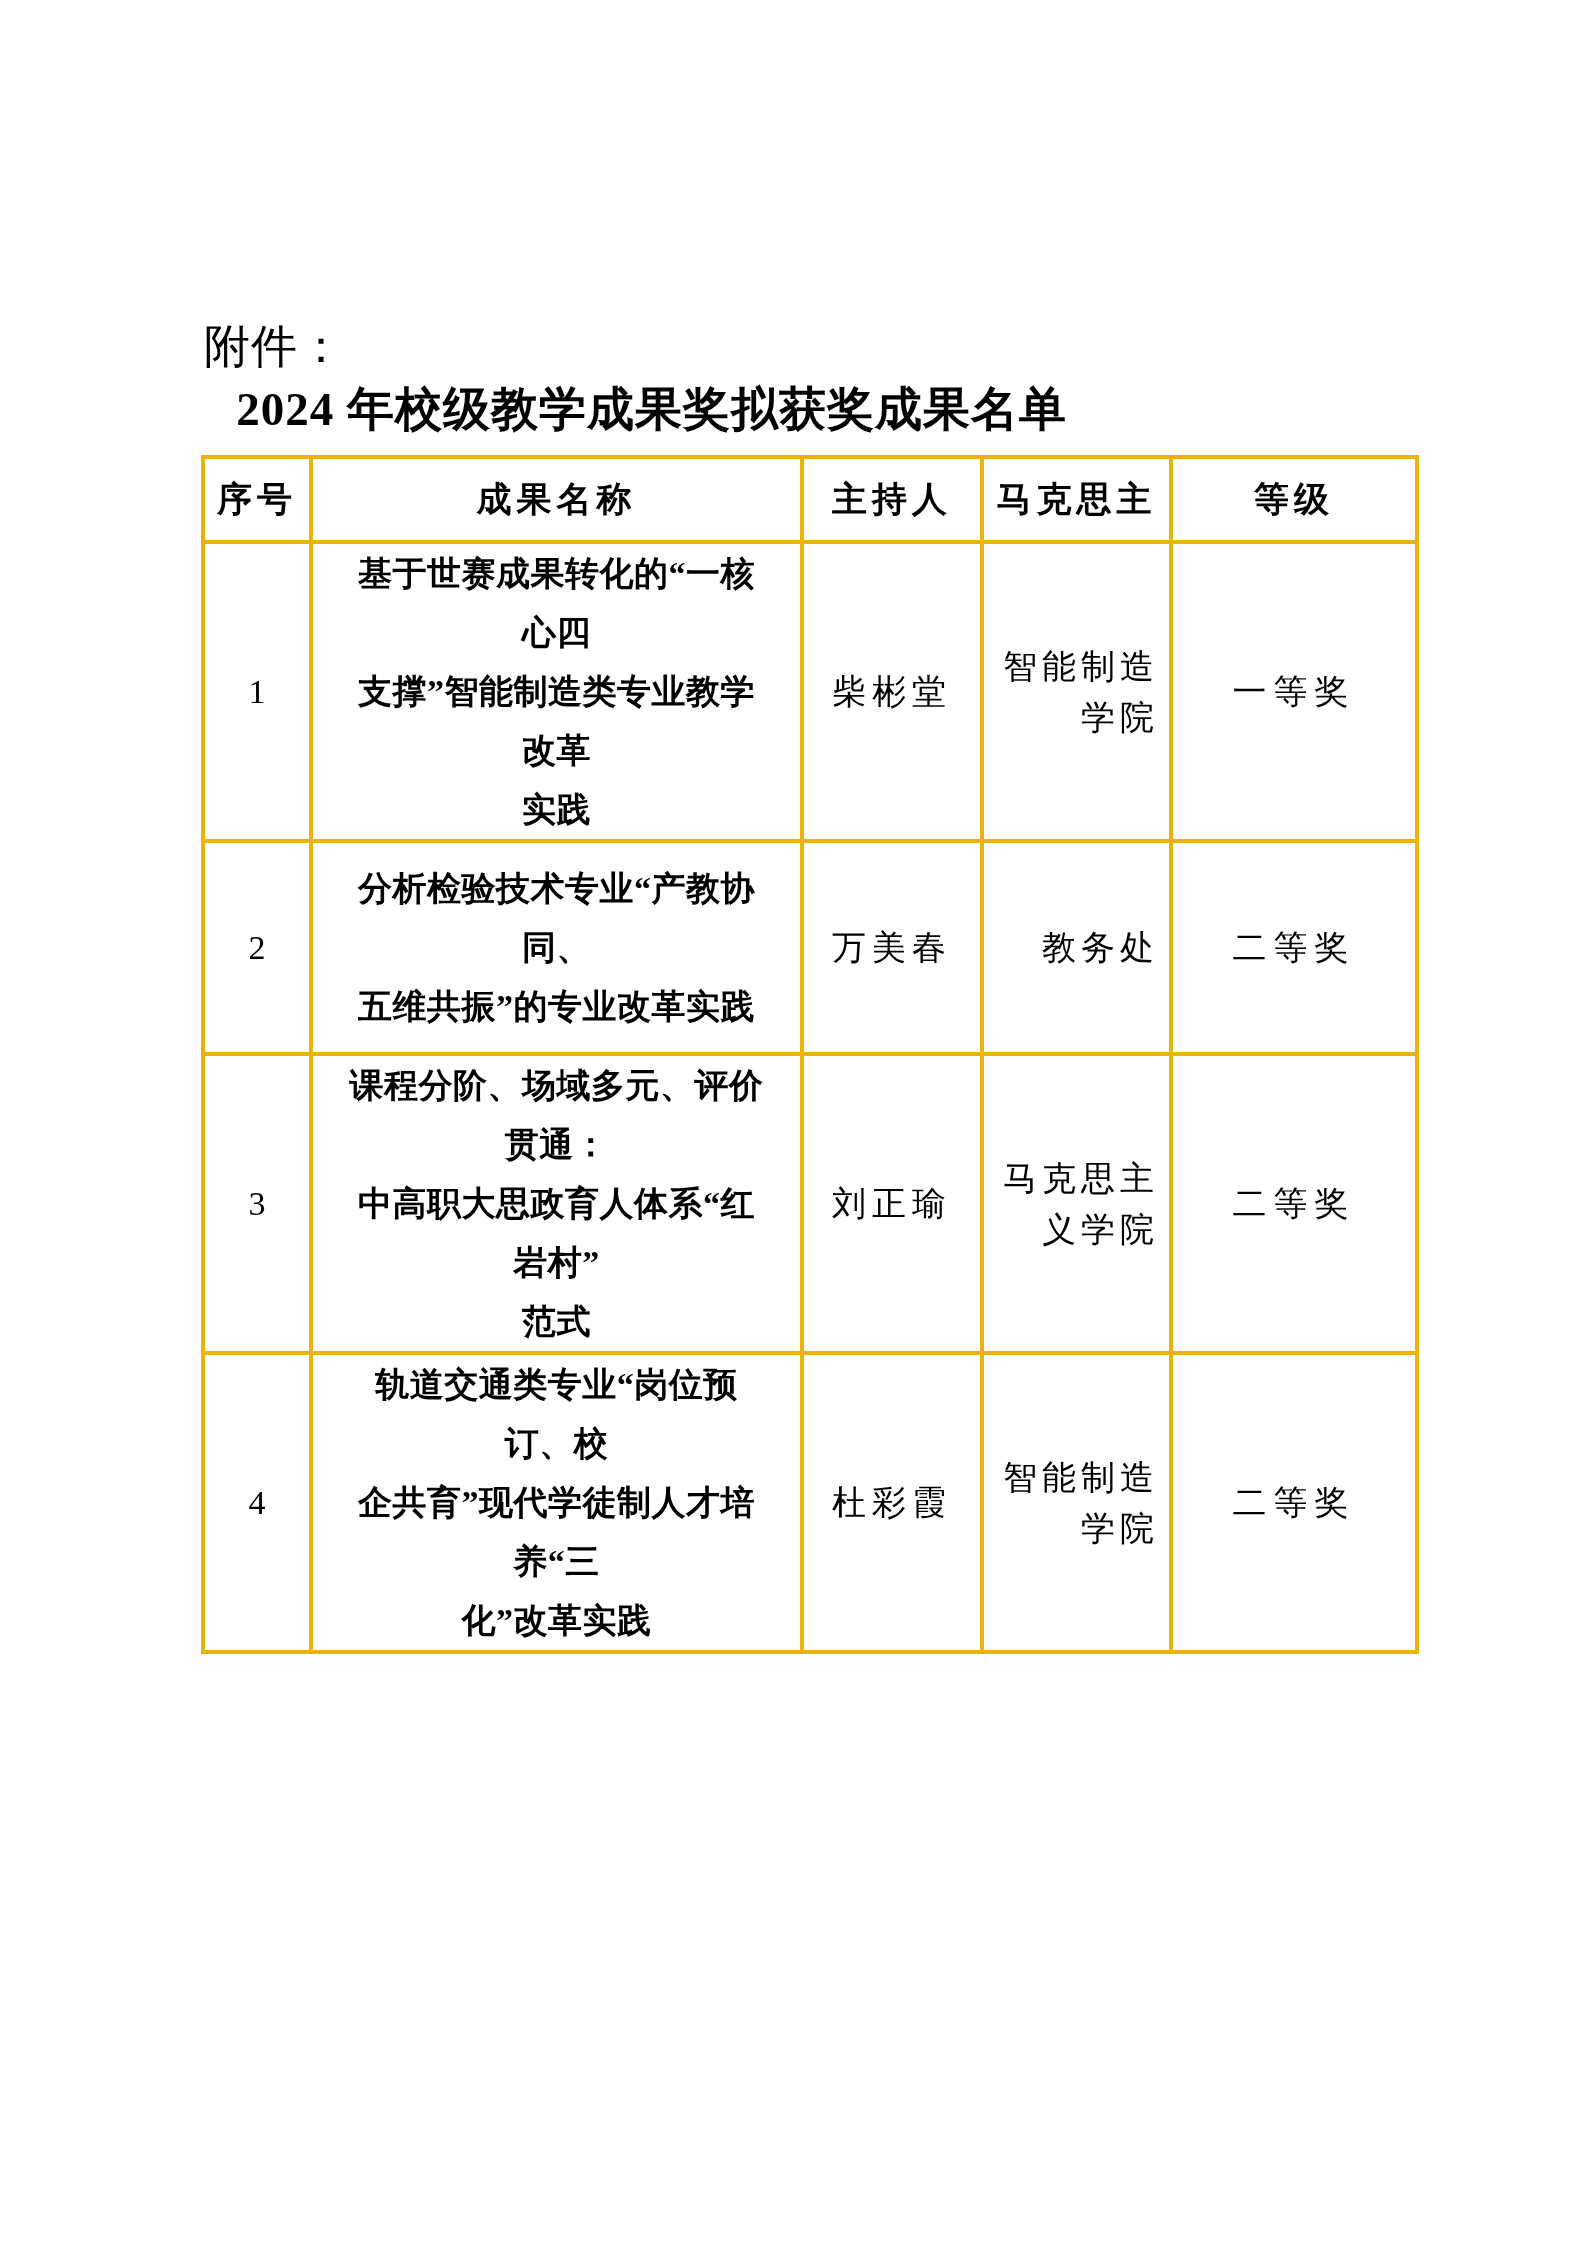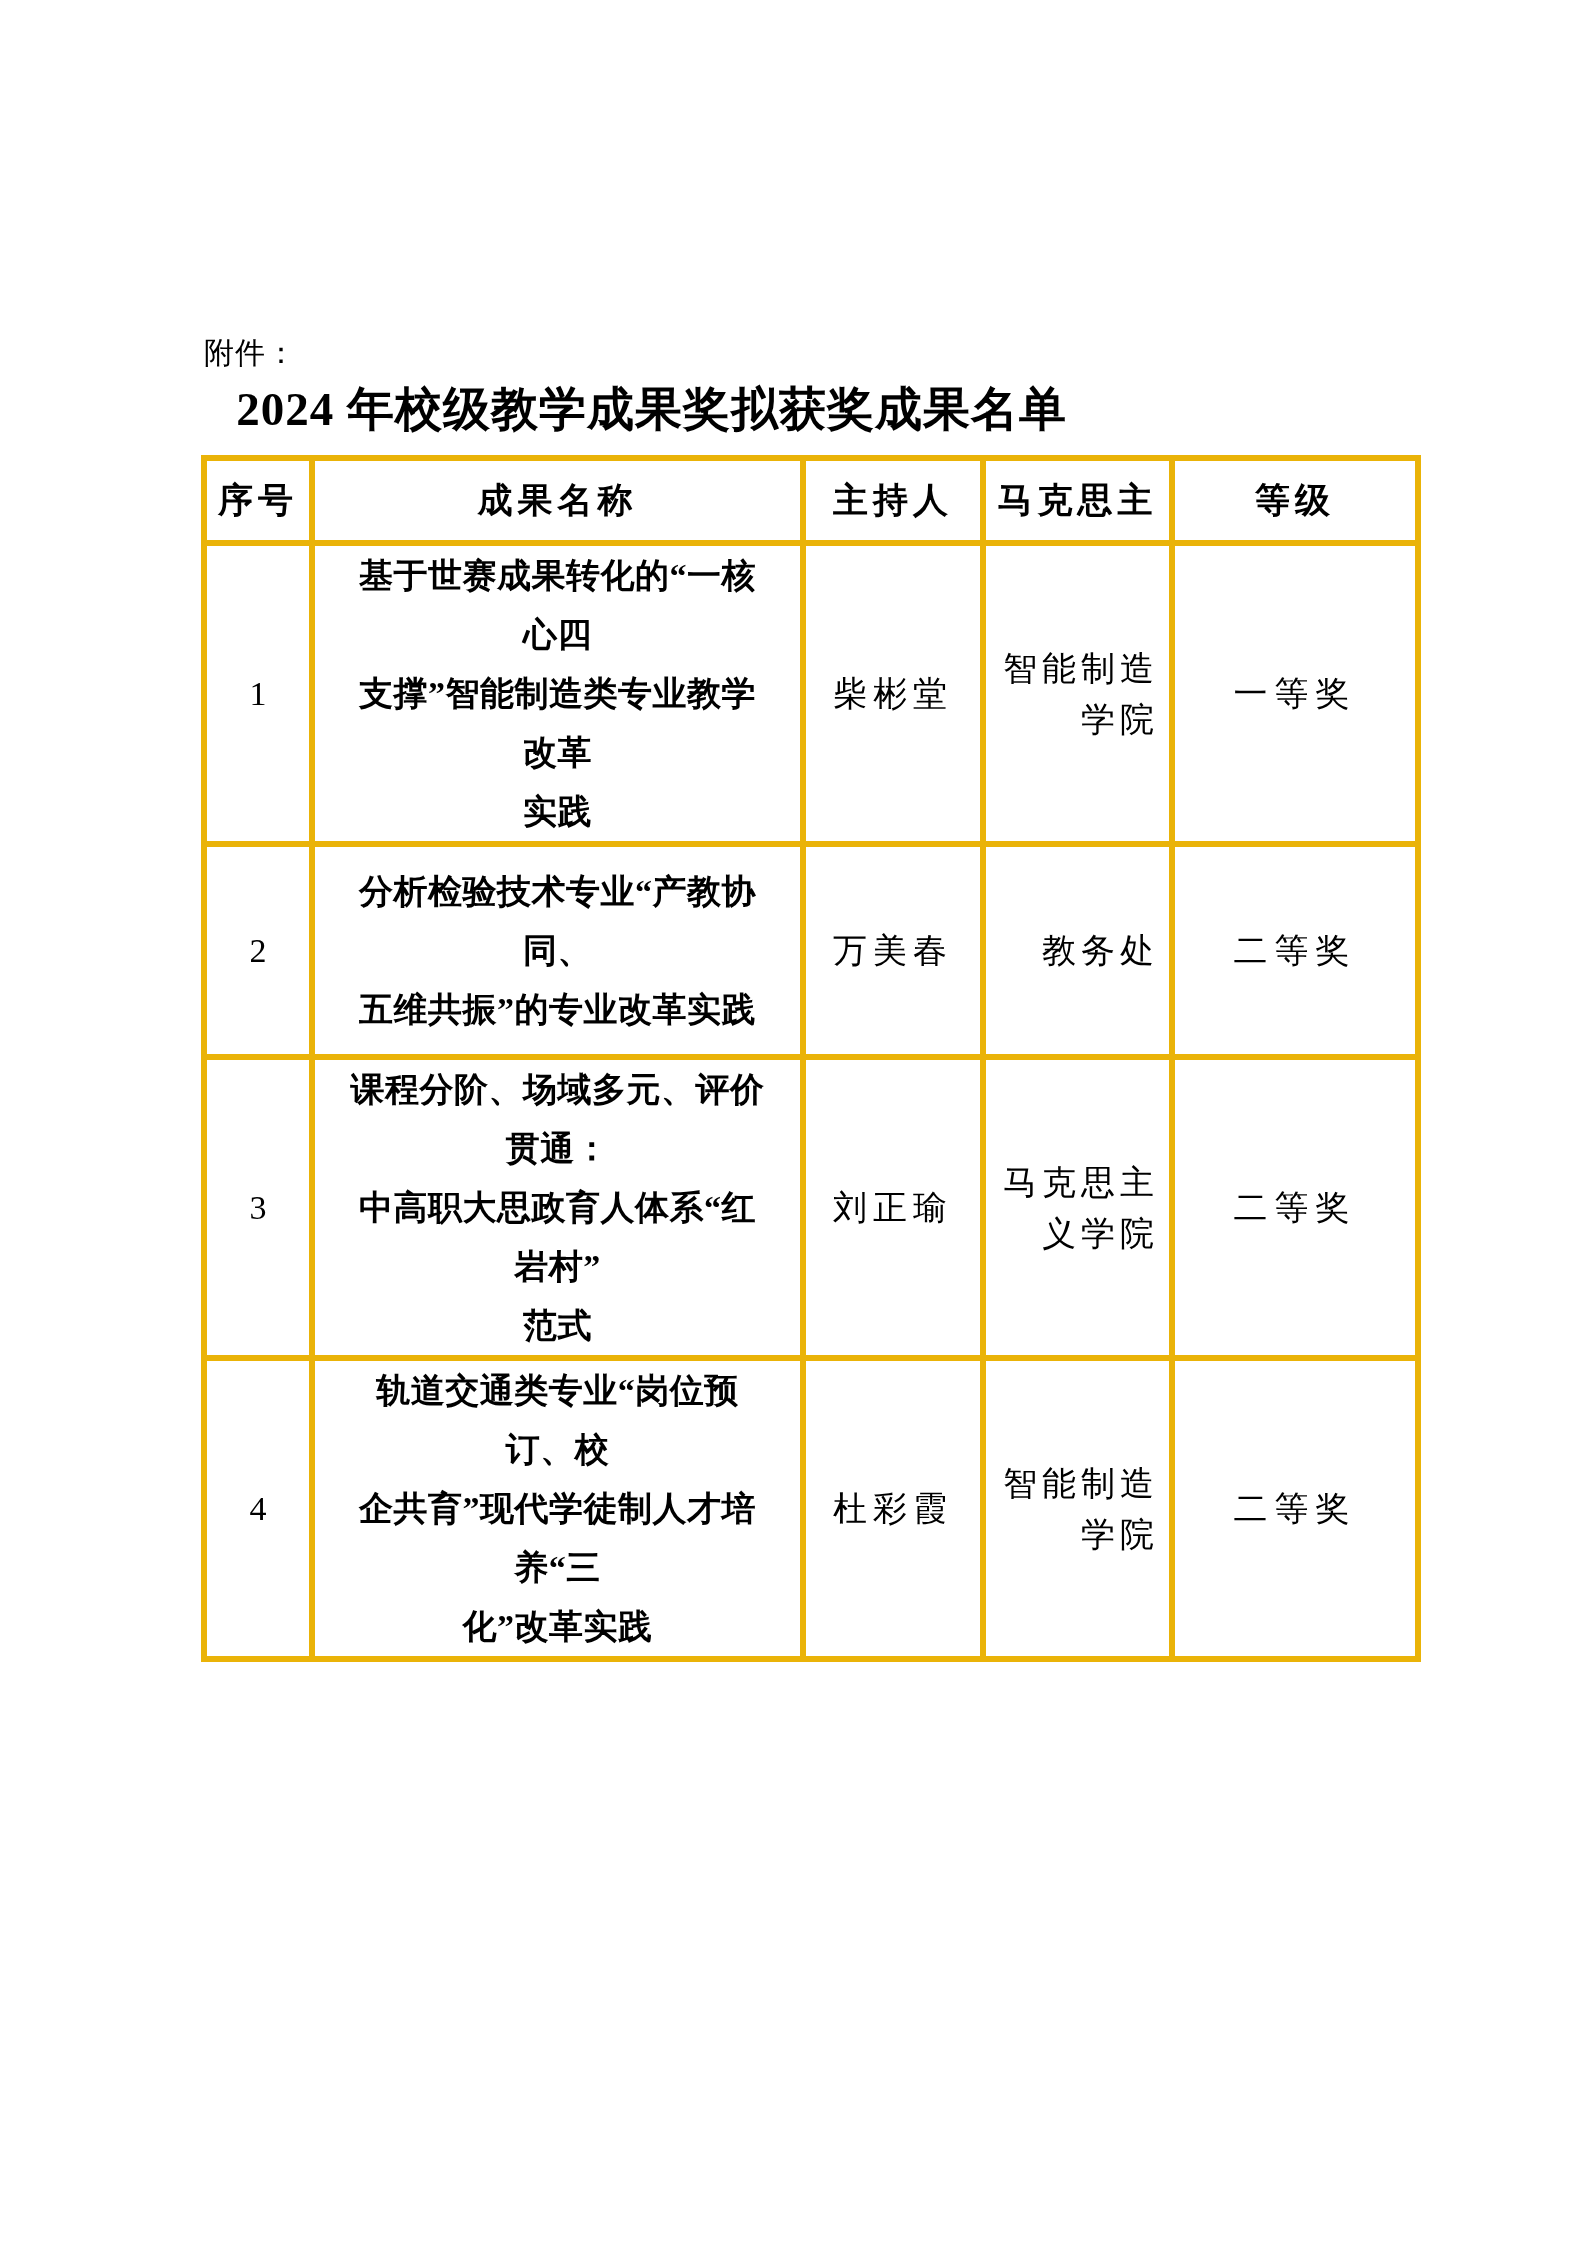--- a/index.html
+++ b/index.html
@@ -11,23 +11,22 @@
     height: 2245px;
     background: #ffffff;
     position: relative;
     color: #000000;
     font-family: "Liberation Serif", "DejaVu Serif", serif;
   }
   .attachment-label {
     position: absolute;
     left: 204px;
     top: 316px;
-    font-size: 30px;
+    font-size: 46px;
     letter-spacing: 1px;
-    margin-top: 17px;
   }
   .doc-title {
     position: absolute;
     top: 378px;
     left: 0;
     width: 1303px;
     text-align: center;
     font-size: 47px;
     font-weight: bold;
     letter-spacing: 1px;
@@ -35,21 +34,21 @@
   table.award-table {
     position: absolute;
     top: 455px;
     left: 201px;
     width: 1214px;
     border-collapse: collapse;
     table-layout: fixed;
     border: 3px solid #000000;
   }
   .award-table td, .award-table th {
-    border: 6px solid #eab308;
+    border: 4px solid #eab308;
     text-align: center;
     vertical-align: middle;
     padding: 0 10px;
     font-weight: normal;
     font-size: 34px;
     line-height: 59px;
     overflow: hidden;
   }
   .award-table th {
     font-weight: bold;

